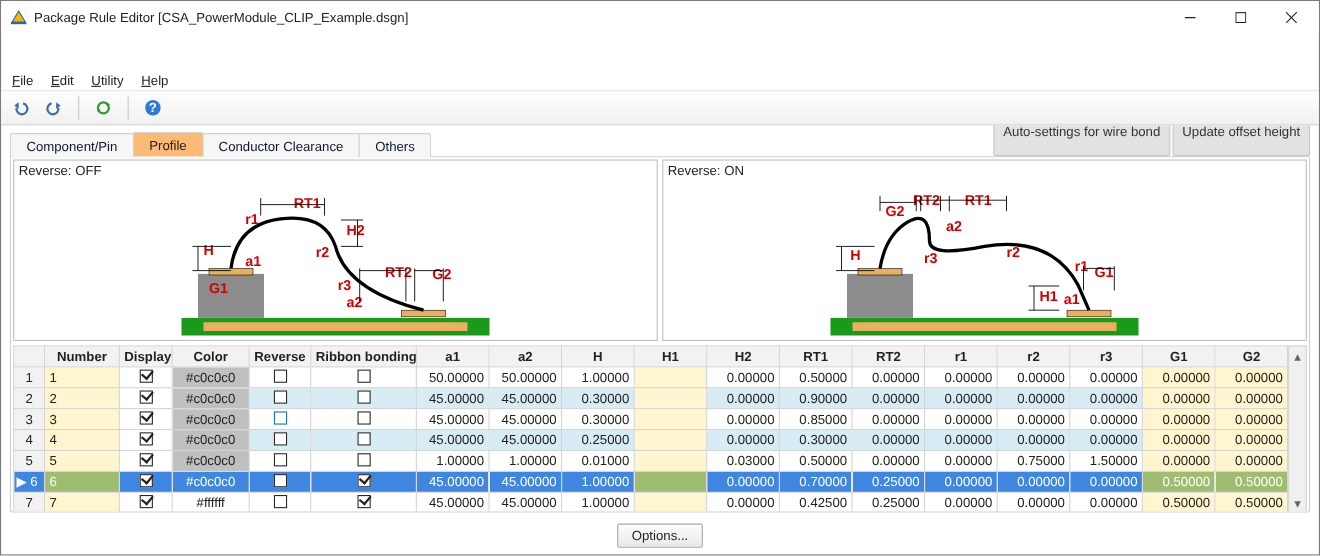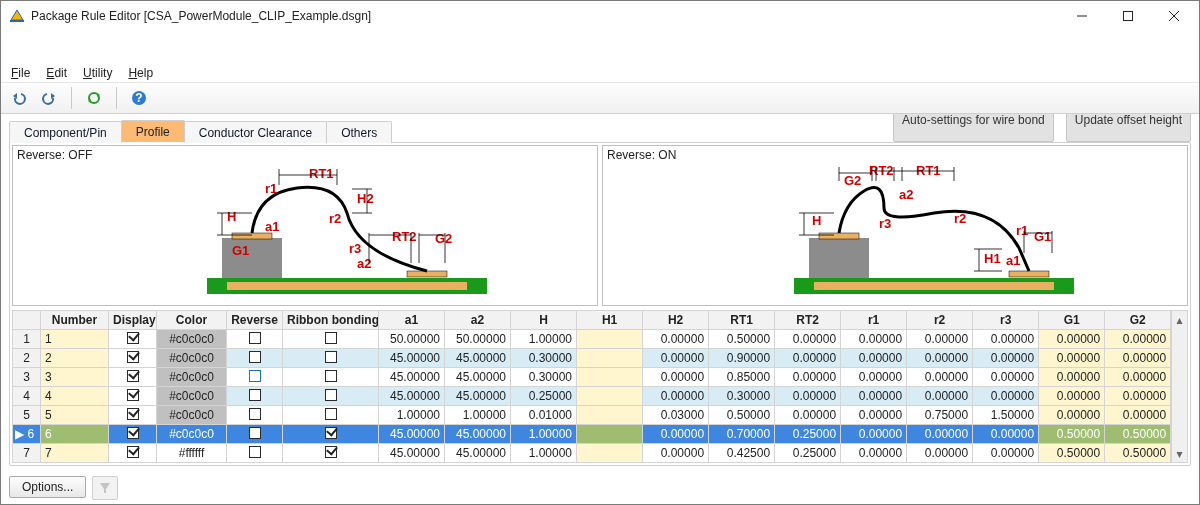--- a/index.html
+++ b/index.html
@@ -18,25 +18,25 @@
   .toolsep { width:1px; height:22px; background:#c8c8c8; margin:0 4px; }
   .toolbtn { width:24px; height:24px; display:flex; align-items:center; justify-content:center; border:1px solid transparent; border-radius:2px; }
   
   .content { flex:1; padding:4px 8px 6px 8px; display:flex; flex-direction:column; overflow:hidden; }
   
   .tabrow { display:flex; align-items:flex-end; height:24px; position:relative;}
   .tab { padding:4px 14px 3px; border:1px solid #cfcfcf; border-bottom:none; background:#f6f6f6; margin-right:-1px; position:relative; top:1px; border-radius:2px 2px 0 0;}
   .tab.active { background:#fdba74; border-bottom:1px solid #fff; z-index:2;}
   .tab.inactive { color:#0f172a; }
   .tab-spacer { flex:1; }
-  .rightbtn { background:#e2e2e2; border:1px solid #c6c6c6; padding:14px 8px; margin-left:12px; color:#333; border-radius:2px; }
+  .rightbtn { background:#e2e2e2; border:1px solid #c6c6c6; padding:14px 8px; margin-left:2px; color:#333; border-radius:2px; }
   .box { border:1px solid #cfcfcf; border-radius:0 2px 2px 2px; flex:1; display:flex; flex-direction:column; overflow:hidden; padding:2px;}
   
   .diagrow { display:flex; gap:4px; height:170px; }
-  .diagpanel { border:1px solid #bfbfbf; flex:1; display:flex; flex-direction:row; }
+  .diagpanel { border:1px solid #bfbfbf; flex:1; display:flex; flex-direction:column; }
   .diagtitle { padding:2px 4px; }
   .diagbody { flex:1; display:flex; align-items:center; justify-content:center; overflow:hidden; }
   .diaglabel { fill:#d00000; font-weight:bold; font-size:13px; font-family:Arial; }
   
   .tablewrap { flex:1; display:flex; margin-top:4px; }
   table { border-collapse:collapse; width:100%; table-layout:fixed; }
   th, td { border:1px solid #d4d4d4; height:19px; padding:0 4px; white-space:nowrap; overflow:hidden; }
   th { background:#f2f2f2; font-weight:bold; text-align:center; }
   td.right { text-align:right; }
   td.center { text-align:center; }
@@ -47,21 +47,21 @@
   .colorcell { background:#c0c0c0; text-align:center;margin-left:48px; }
   .yellowcell { background:#fff6cf; }
   .bluecell { background:#d8ecf6; }
   tr.selrow td { background:#3e86e0 !important; color:#fff; }
   tr.selrow td.rowhdr { background:#3e86e0; color:#fff; }
   tr.selrow .colorcell { background:#3e86e0; color:#fff;}
   tr.selrow td.yellowcell { background:#9fbd70 !important; color:#fff;}
   .vscroll { width:17px; background:#f0f0f0; border:1px solid #d4d4d4; display:flex; flex-direction:column; justify-content:space-between;}
   .vscroll .arr { height:17px; display:flex; align-items:center; justify-content:center; color:#666;}
   
-  .bottombar { height:32px; display:flex; align-items:flex-start; padding:4px 8px; gap:6px;}
+  .bottombar { height:32px; display:flex; align-items:center; padding:4px 8px; gap:6px;flex-direction:column;}
   .optbtn { padding:3px 12px; border:1px solid #a9a9a9; background:linear-gradient(#fdfdfd,#e8e8e8); border-radius:2px; }
   .dimbtn { width:26px; height:24px; border:1px solid #cfcfcf; background:#f2f2f2; border-radius:2px; display:flex; align-items:center; justify-content:center; color:#aaa;}
 </style>
 </head>
 <body>
 
 <div class="titlebar">
   <svg class="logo" viewBox="0 0 16 16">
       <path d="M2 12 L8 2 L14 12 Z" fill="#f7b500" stroke="#2668b3" stroke-width="1"></path>
       <rect x="1" y="12" width="14" height="2" fill="#2668b3"></rect>

